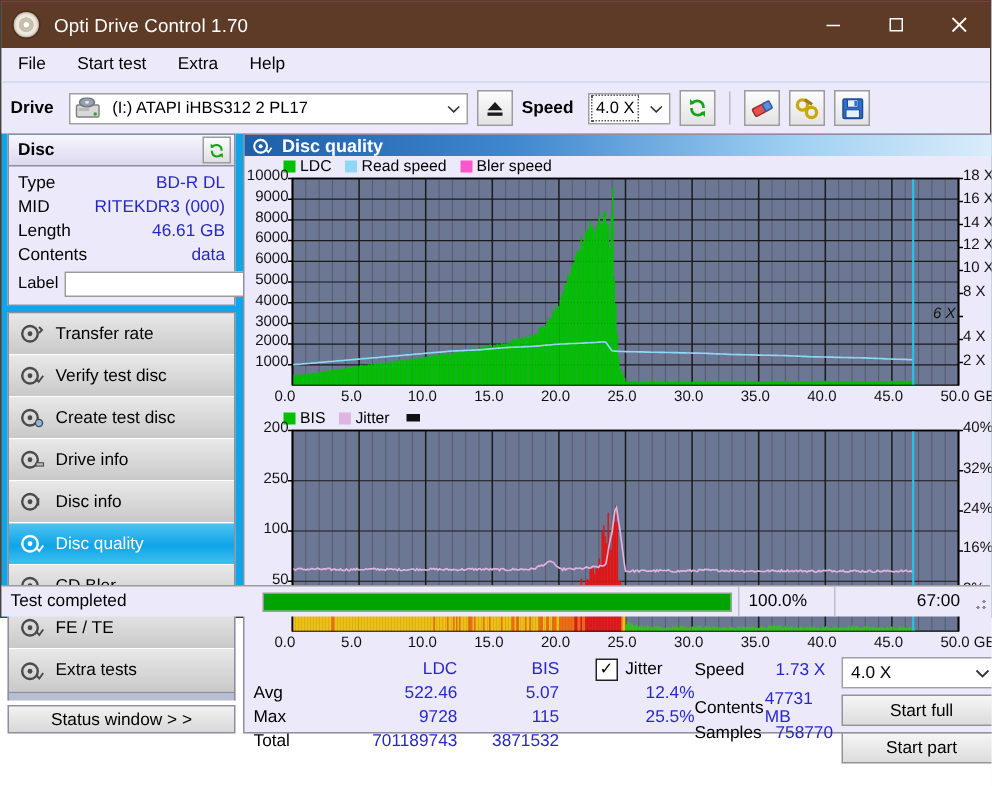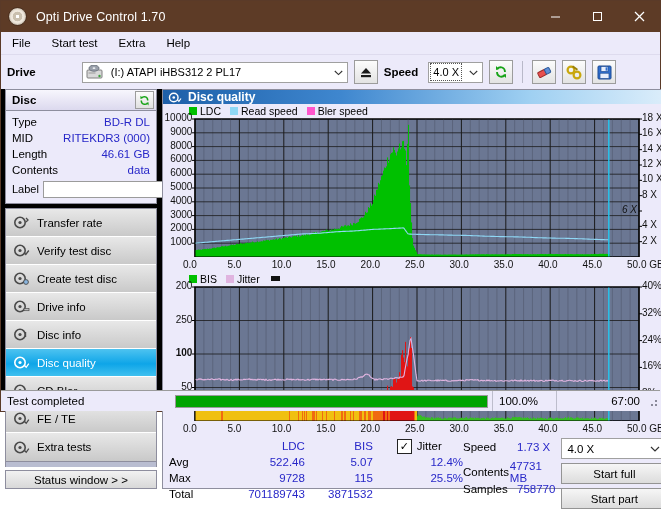--- a/index.html
+++ b/index.html
@@ -1,17 +1,17 @@
 <!DOCTYPE html>
 <html><head>
 <meta charset="utf-8">
 <style>
   html,body{margin:0;padding:0;background:#fff;}
   body{width:661px;height:524px;overflow:hidden;font-family:"Liberation Sans",sans-serif;font-size:11px;color:#000;}
-  #app{position:relative;width:661px;height:412px;background:#000000;border:1px solid #5a3a28;box-sizing:border-box;}
+  #app{position:relative;width:661px;height:412px;background:#0ea5e9;border:1px solid #5a3a28;box-sizing:border-box;}
 
   
   .titlebar{height:31px;background:#5d3b26;display:flex;align-items:center;position:relative;}
   .title-ico{width:17px;height:17px;margin-left:7px;border-radius:50%;
     background:radial-gradient(circle at 50% 50%, #fff 0 14%, #c9bfae 16% 40%, #efe8dd 42% 70%, #bdb2a3 72% 100%);
     border:1px solid #4a2f1e;box-shadow:inset 0 0 2px #7a6a58;}
   .title-txt{color:#fff;font-size:12.5px;margin-left:9px;letter-spacing:.1px;}
   .wbtns{position:absolute;right:0;top:0;height:31px;display:flex;}
   .wbtn{width:42px;height:31px;display:flex;align-items:center;justify-content:center;color:#fff;font-size:13px;}
   .wbtn svg{display:block;}
@@ -21,21 +21,21 @@
      border-bottom:1px solid #dedbee;}
   .menubar span{font-size:11.5px;color:#000;padding:1px 2px;}
 
   
   .toolbar{height:34px;display:flex;align-items:center;padding:0 6px;gap:6px;background:#eceafa;}
   .tb-lbl{font-weight:bold;font-size:11.5px;margin-right:4px;}
   .combo{height:21px;background:#fff;border:1px solid #a0a0a0;display:flex;align-items:center;
     font-size:11px;box-sizing:border-box;position:relative;}
   .combo .cv{padding-left:4px;white-space:nowrap;overflow:hidden;}
   .combo .arrow{position:absolute;right:4px;top:0;height:21px;display:flex;align-items:center;color:#333;}
-  .drivecombo{width:266px;margin-left:36px;}
+  .drivecombo{width:266px;}
   .drive-ico{width:17px;height:14px;margin:0 4px 0 3px;flex:0 0 auto;}
   .speedcombo{width:55px;}
   .speedcombo .cv{border:1px dotted #555;margin:1px 0 1px 1px;padding:0 2px;height:16px;line-height:16px;}
   .tbtn{width:24px;height:24px;border:1px solid #9c9c9c;background:linear-gradient(#fcfcfc,#e3e3e3);
      display:flex;align-items:center;justify-content:center;box-sizing:border-box;}
   .sep{width:1px;height:22px;background:#b9b9c9;margin:0 3px;}
 
   
   .content{display:flex;padding:0 4px;gap:5px;height:400px;box-sizing:border-box;}
 
@@ -1411,21 +1411,21 @@
               <line x1="29" x2="32" y1="69" y2="69" stroke="#000"></line>
               <line x1="29" x2="32" y1="102.5" y2="102.5" stroke="#000"></line>
               <line x1="476" x2="479" y1="2" y2="2" stroke="#000"></line>
               <line x1="476" x2="479" y1="28.8" y2="28.8" stroke="#000"></line>
               <line x1="476" x2="479" y1="55.6" y2="55.6" stroke="#000"></line>
               <line x1="476" x2="479" y1="82.4" y2="82.4" stroke="#000"></line>
               <line x1="476" x2="479" y1="109.2" y2="109.2" stroke="#000"></line>
             </svg>
             <div class="axl" style="right: 481px; top: -5px;">200</div>
             <div class="axl" style="right: 481px; top: 28.5px;">250</div>
-            <div class="axl" style="right: 481px; top: 62px; font-weight: bold;">100</div>
+            <div class="axl" style="right: 481px; top: 62px;">100</div>
             <div class="axl" style="right: 481px; top: 95.5px;">50</div>
             <div class="axr" style="left: 479px; top: -5px;">40%</div>
             <div class="axr" style="left: 479px; top: 21.8px;">32%</div>
             <div class="axr" style="left: 479px; top: 48.6px;">24%</div>
             <div class="axr" style="left: 479px; top: 75.4px;">16%</div>
             <div class="axr" style="left: 479px; top: 102.2px;">8%</div>
             <div class="axb" style="left: 20px; top: 138px;">0.0</div>
             <div class="axb" style="left: 64.4px; top: 138px;">5.0</div>
             <div class="axb" style="left: 108.8px; top: 138px;">10.0</div>
             <div class="axb" style="left: 153.2px; top: 138px;">15.0</div>

